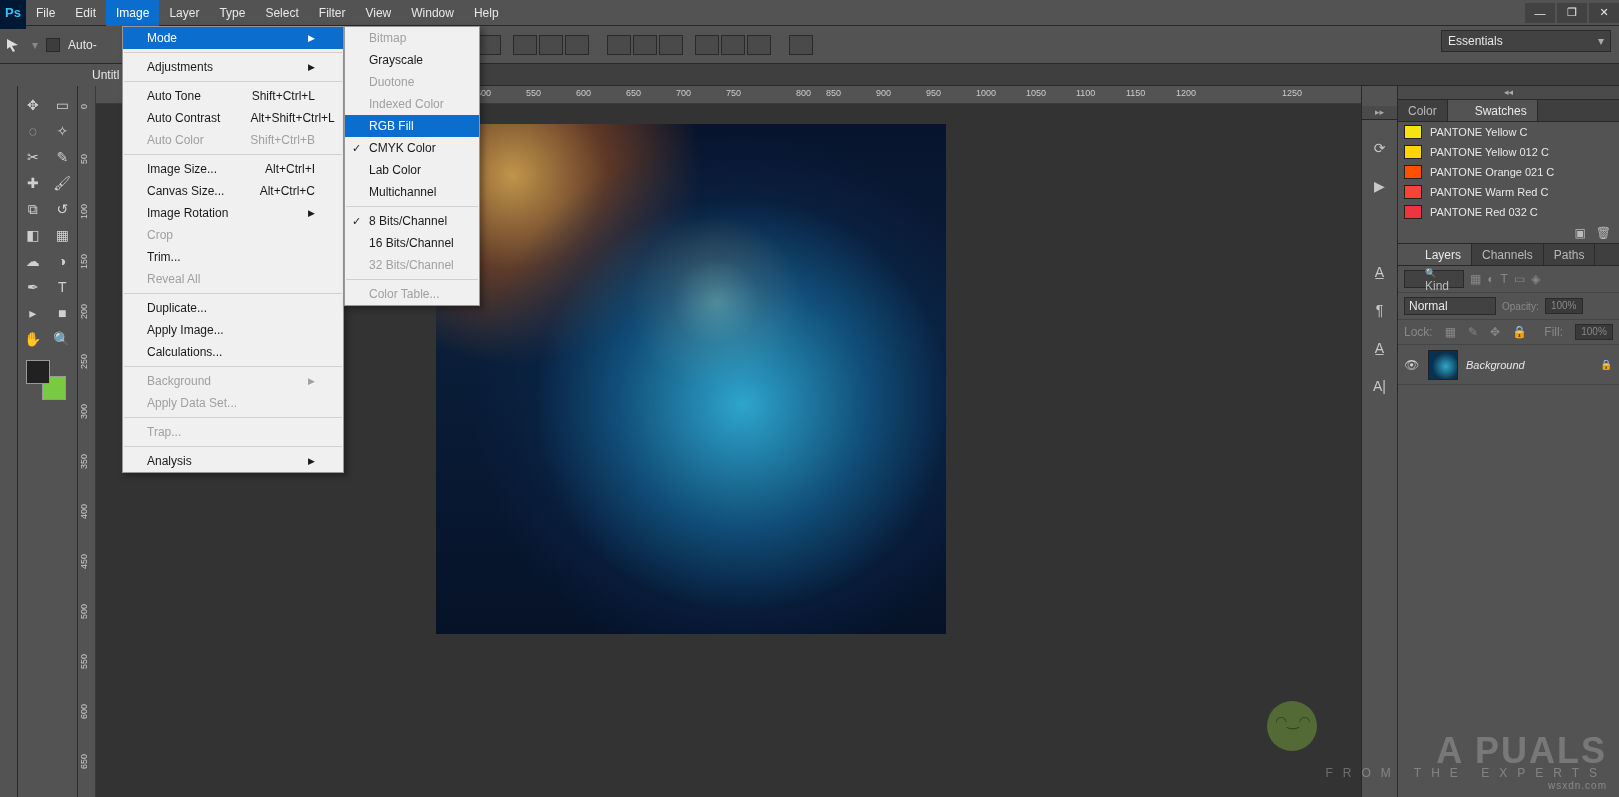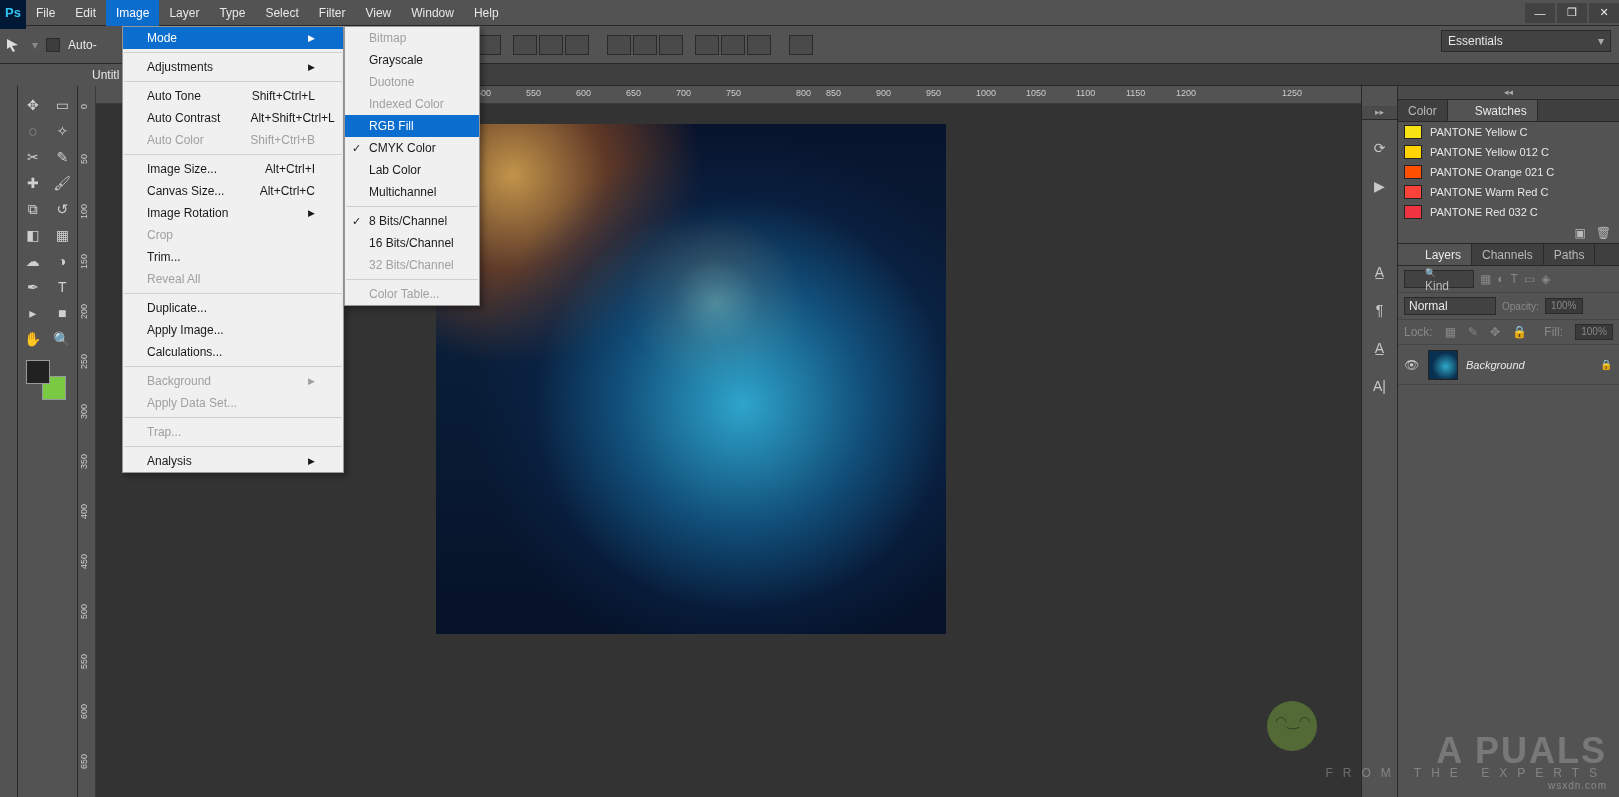--- a/index.html
+++ b/index.html
@@ -41,21 +41,21 @@
 .collapse-hdr { height:14px; background:#4a4a4a; border-bottom:1px solid #282828; color:#aaa; text-align:center; font-size:9px; line-height:12px; }
 .ptabs { height:22px; background:#3f3f3f; display:flex; border-bottom:1px solid #282828; }
 .ptab { padding:0 10px; line-height:22px; color:#b8b8b8; border-right:1px solid #2a2a2a; }
 .ptab.active { background:#535353; color:#e8e8e8;padding-left:27px; }
 .swatch-list { background:#535353; }
 .swatch-row { height:20px; display:flex; align-items:center; padding-left:6px; }
 .swatch-row .c { width:18px; height:14px; margin-right:8px; border:1px solid #222; }
 .swatch-row .nm { color:#e8e8e8; font-size:11px; }
 .swatch-row-btns { height:22px; display:flex; justify-content:flex-end; gap:10px; padding:0 8px; align-items:center; color:#bbb; border-bottom:1px solid #282828; }
 .layers-ctrl { padding:4px 6px; display:flex; align-items:center; gap:6px; border-bottom:1px solid #454545; }
-.kind-dd { flex:0 0 auto; width:70px; height:18px; background:#424242; border:1px solid #2a2a2a; color:#bbb; font-size:10px; display:flex; align-items:center; padding:0 20px; }
+.kind-dd { flex:0 0 auto; width:60px; height:18px; background:#424242; border:1px solid #2a2a2a; color:#bbb; font-size:10px; display:flex; align-items:center; padding:0 20px; }
 .kind-dd span::before { content:"🔍 "; font-size:9px; }
 .filter-icons { display:flex; gap:6px; color:#888; font-size:11px; }
 .blend-row { padding:4px 6px; display:flex; align-items:center; gap:6px; border-bottom:1px solid #454545; }
 .blend-dd { width:92px; height:18px; background:#424242; border:1px solid #2a2a2a; color:#e8e8e8; font-size:11px; padding:0 4px; display:flex; align-items:center; }
 .blend-lbl { color:#888; font-size:10px; }
 .pct { width:38px; height:16px; background:#3a3a3a; border:1px solid #2a2a2a; color:#888; font-size:10px; text-align:center; line-height:14px; }
 .lock-row { padding:4px 6px; display:flex; align-items:center; gap:12px; color:#888; font-size:10px; border-bottom:1px solid #454545; }
 .layer-entry { height:40px; display:flex; align-items:center; padding:0 6px; border-bottom:1px solid #454545; }
 .layer-eye { width:16px; color:#ccc; font-size:12px; }
 .layer-thumb { width:30px; height:30px; margin:0 8px; background: radial-gradient(circle at 60% 55%, #2fa8c8 0%, #0a3050 60%), #051020; border:1px solid #222; }

